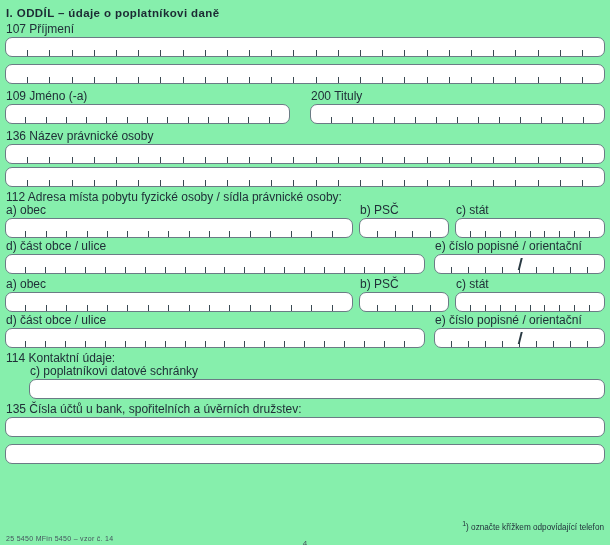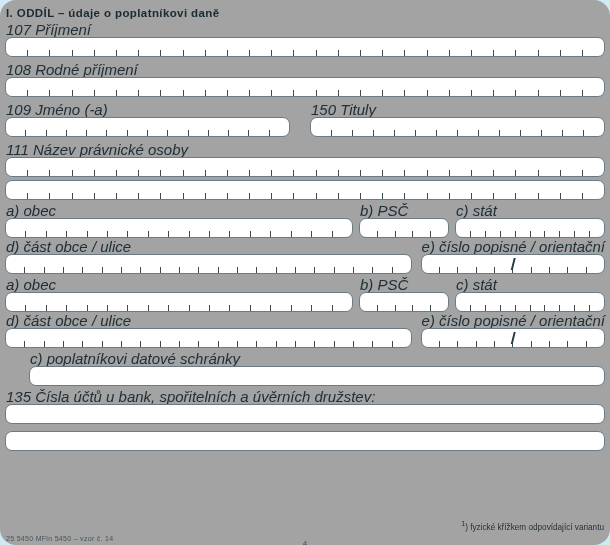--- a/index.html
+++ b/index.html
@@ -6,39 +6,37 @@
   html, body {
     margin: 0; padding: 0;
     width: 610px; height: 545px;
     background: #cfe9f5;
     font-family: "Liberation Sans", sans-serif;
     overflow: hidden;
   }
   #page {
     position: relative;
     width: 610px; height: 545px;
-    background: #a3a3a3;
+    background: #86efac;
     padding: 0 5px;
-    border-radius: 16px;
   }
   .section-title {
     font-size: 11.5px;
     font-weight: bold;
     color: #1b2a33;
     letter-spacing: 0.4px;
     padding-top: 7px;
     padding-left: 1px;
   }
   .lbl {
-    font-size: 15px;
+    font-size: 12px;
     color: #203038;
     padding-left: 1px;
     line-height: 13px;
     white-space: nowrap;
-    font-style: italic;
   }
   .row { display: flex; align-items: center; }
 
   
   .field {
     position: relative;
     height: 20px;
     background: #ffffff;
     border: 1px solid #6b7b85;
     border-radius: 7px;
@@ -139,21 +137,20 @@
         <i></i>
         <i></i>
         <i></i>
         <i></i>
         <i></i>
       </div>
   </div>
 
   <div class="spacer6"></div>
 
-  <div class="lbl">108 Rodné příjmení</div>
   <div class="field">
     <div class="ticks">
         <i></i>
         <i></i>
         <i></i>
         <i></i>
         <i></i>
         <i></i>
         <i></i>
         <i></i>
@@ -198,21 +195,21 @@
             <i></i>
             <i></i>
             <i></i>
             <i></i>
             <i></i>
           </div>
       </div>
     </div>
     <div style="width:20px;"></div>
     <div style="flex:1;">
-      <div class="lbl">150 Tituly</div>
+      <div class="lbl">200 Tituly</div>
       <div class="field">
         <div class="ticks">
             <i></i>
             <i></i>
             <i></i>
             <i></i>
             <i></i>
             <i></i>
             <i></i>
             <i></i>
@@ -222,21 +219,21 @@
             <i></i>
             <i></i>
             <i></i>
           </div>
       </div>
     </div>
   </div>
 
   <div class="spacer6"></div>
 
-  <div class="lbl">111 Název právnické osoby</div>
+  <div class="lbl">136 Název právnické osoby</div>
   <div class="field">
     <div class="ticks">
         <i></i>
         <i></i>
         <i></i>
         <i></i>
         <i></i>
         <i></i>
         <i></i>
         <i></i>
@@ -289,20 +286,21 @@
         <i></i>
         <i></i>
         <i></i>
         <i></i>
         <i></i>
       </div>
   </div>
 
   <div class="spacer4"></div>
 
+  <div class="lbl">112 Adresa místa pobytu fyzické osoby / sídla právnické osoby:</div>
   <div class="row">
     <div style="width:348px;">
       <div class="lbl">a) obec</div>
       <div class="field">
         <div class="ticks">
             <i></i>
             <i></i>
             <i></i>
             <i></i>
             <i></i>
@@ -513,35 +511,36 @@
             <i></i>
             <i></i>
           </div>
         <div class="slash"></div>
       </div>
     </div>
   </div>
 
   <div class="spacer4"></div>
 
+  <div class="lbl">114 Kontaktní údaje:</div>
   <div class="row">
     <div style="width:15px;"></div>
     <div style="width:9px;"></div>
     <div style="flex:1;">
       <div class="lbl">c) poplatníkovi datové schránky</div>
       <div class="field plain"></div>
     </div>
   </div>
 
   <div class="spacer4"></div>
 
   <div class="lbl">135 Čísla účtů u bank, spořitelních a úvěrních družstev:</div>
   <div class="field plain"></div>
   <div class="spacer6"></div>
   <div class="field plain"></div>
 
-  <div class="footnote"><sup>1</sup><span>) fyzické křížkem odpovídající variantu</span></div>
+  <div class="footnote"><sup>1</sup><span>) označte křížkem odpovídající telefon</span></div>
 
   <div class="footer">25 5450     MFin 5450 – vzor č. 14</div>
 
   <div class="bottom-mark">4</div>
 
 </div>
 
 </body></html>

